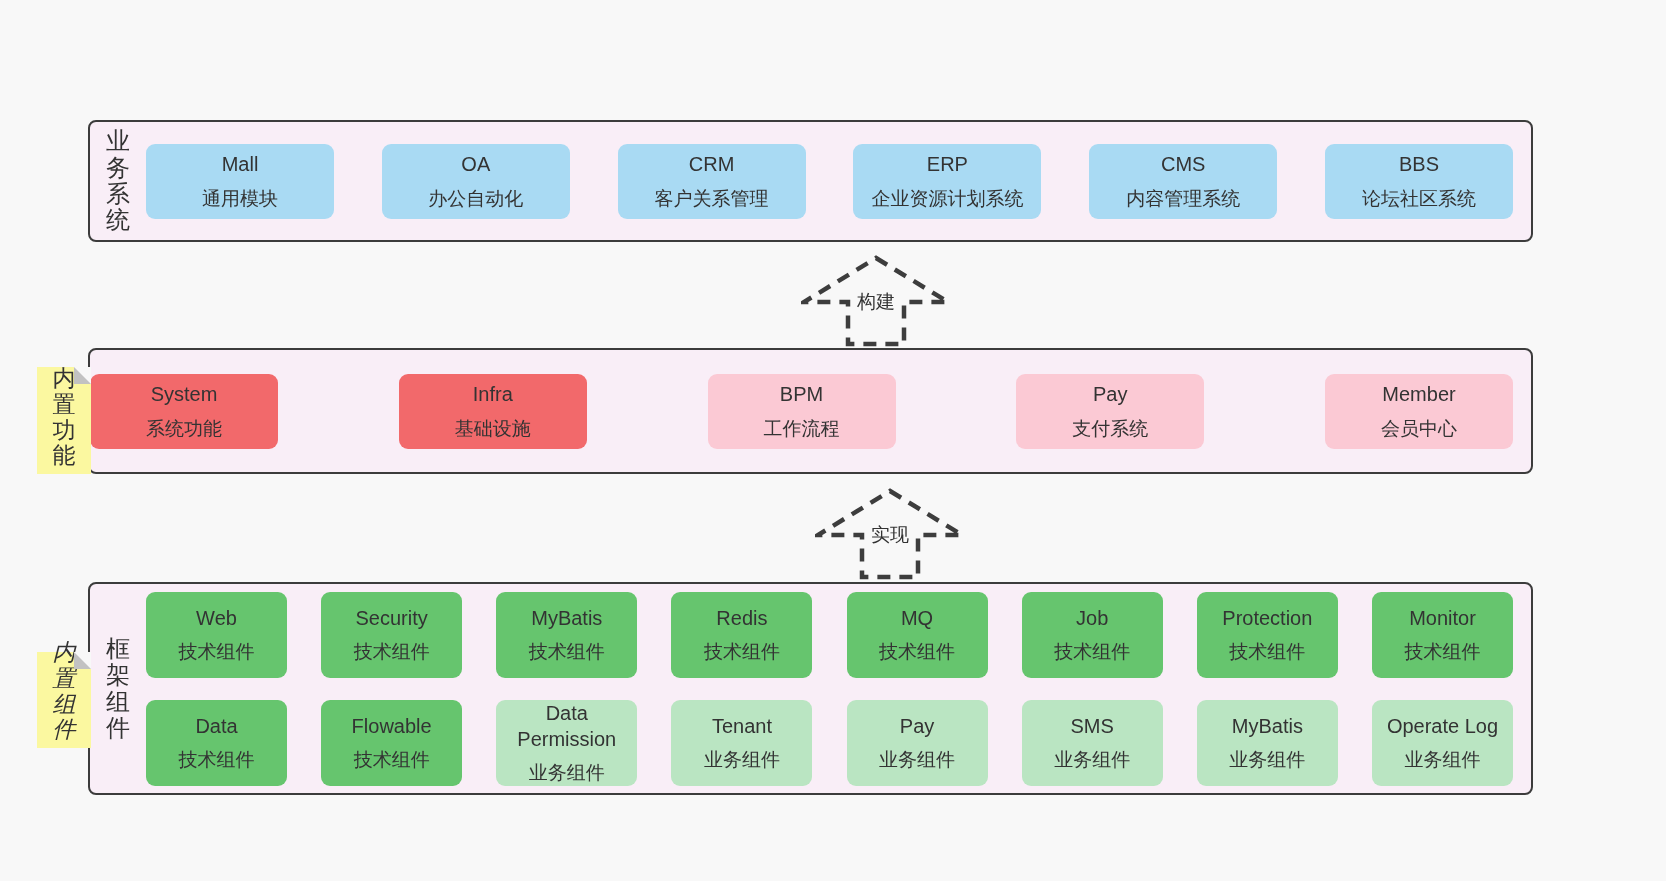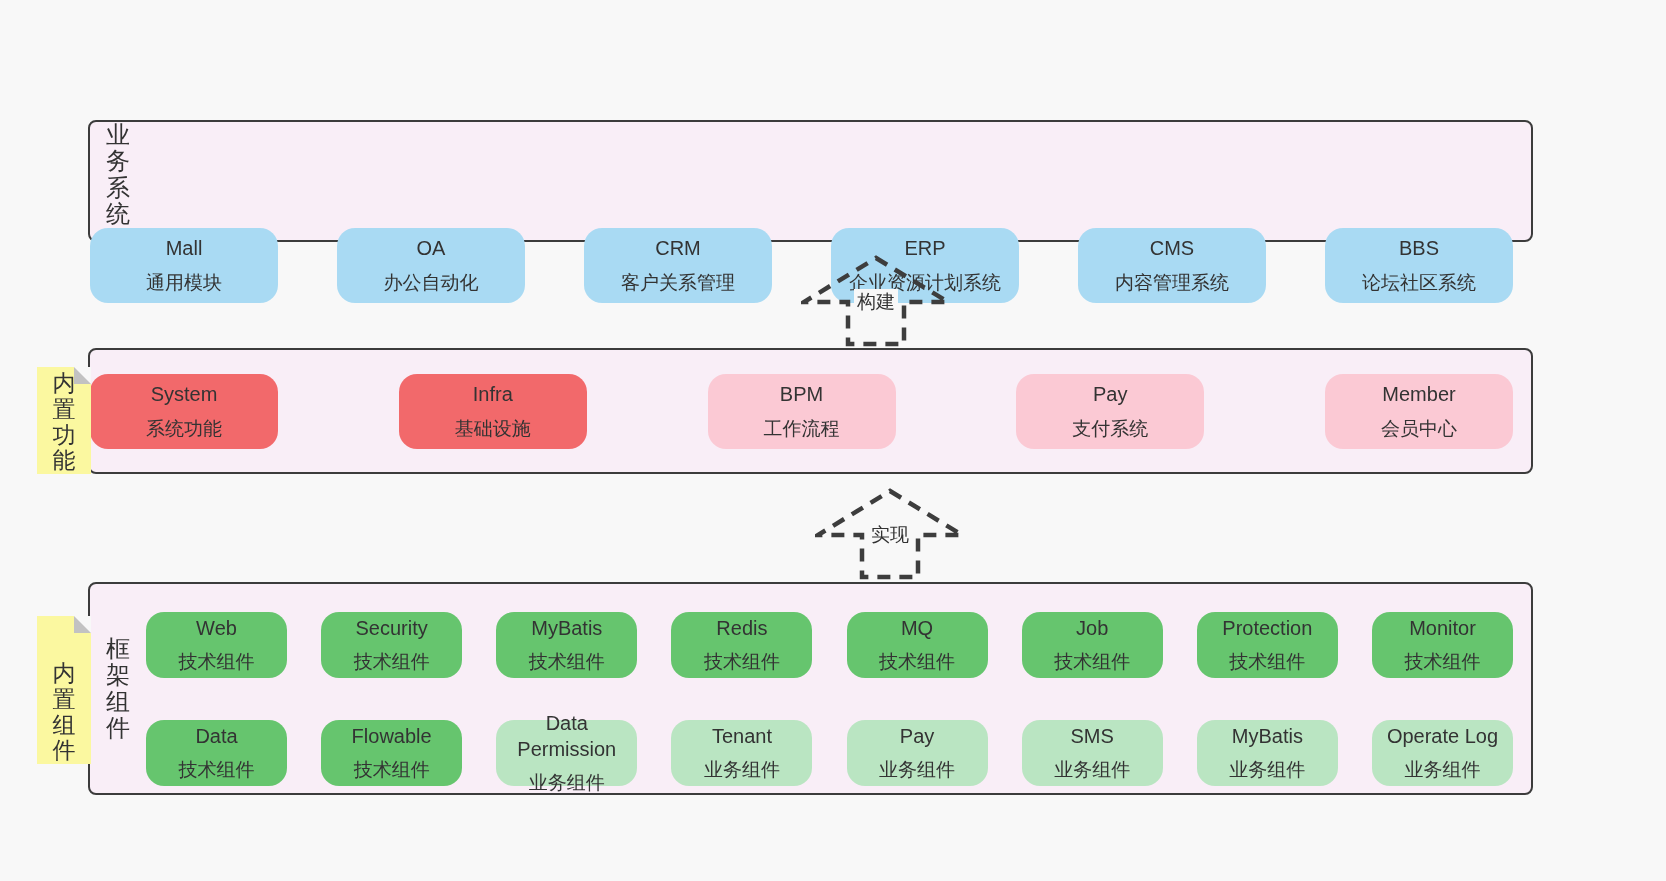--- a/index.html
+++ b/index.html
@@ -21,21 +21,21 @@
     position: absolute;
     left: 88px;
     width: 1445px;
     background: #f9eef7;
     border: 2px solid #3c3c3c;
     border-radius: 8px;
     box-sizing: border-box;
     display: flex;
     z-index: 1;
   }
-  #band-0 { top: 120px; height: 122px; flex-direction: column; }
+  #band-0 { top: 120px; height: 122px; }
   #band-1 { top: 348px; height: 126px; }
   #band-2 { top: 582px; height: 213px; }
 
   .band-label {
     width: 56px;
     display: flex;
     align-items: center;
     justify-content: center;
   }
   .vtext {
@@ -50,54 +50,55 @@
     flex: 1;
     display: flex;
     flex-direction: column;
     justify-content: center;
     gap: 22px;
     padding-right: 18px;
   }
   .row { display: flex; justify-content: space-between; }
 
   .box {
-    border-radius: 18px;
+    border-radius: 9px;
     display: flex;
     flex-direction: column;
     align-items: center;
     justify-content: center;
     text-align: center;
     font-size: 20px;
     line-height: 1.32;
     gap: 8px;
   }
   #band-0 .box, #band-1 .box { width: 188px; height: 75px; }
-  #band-2 .box { width: 141px; height: 66px; margin-top: 20px; }
+  #band-2 .box { width: 141px; height: 86px; }
   .box .zh { font-size: 19px; }
 
   .v-blue        { background: #a9daf3; }
   .v-red         { background: #f2696b; }
   .v-pink        { background: #fbc9d4; }
   .v-green       { background: #66c56e; }
   .v-light_green { background: #bae5c2; }
 
   
   .sticky {
     position: absolute;
     left: 37px;
     width: 54px;
     background: #fbf8a0;
     z-index: 3;
     display: flex;
     align-items: flex-end;
     justify-content: center;
+    padding-bottom: 5px;
     box-sizing: border-box;
   }
   #sticky-1 { top: 367px; height: 107px; }
-  #sticky-2 { top: 616px; height: 148px; }
+  #sticky-2 { top: 652px; height: 96px; font-style: italic; }
   .sticky::before {
     content: "";
     position: absolute;
     top: 0; right: 0;
     width: 0; height: 0;
     border-style: solid;
     border-width: 0 17px 17px 0;
     border-color: transparent #f8f8f8 #c2c2c2 transparent;
   }
   .sticky .vtext { font-size: 23px; line-height: 1.12; }

